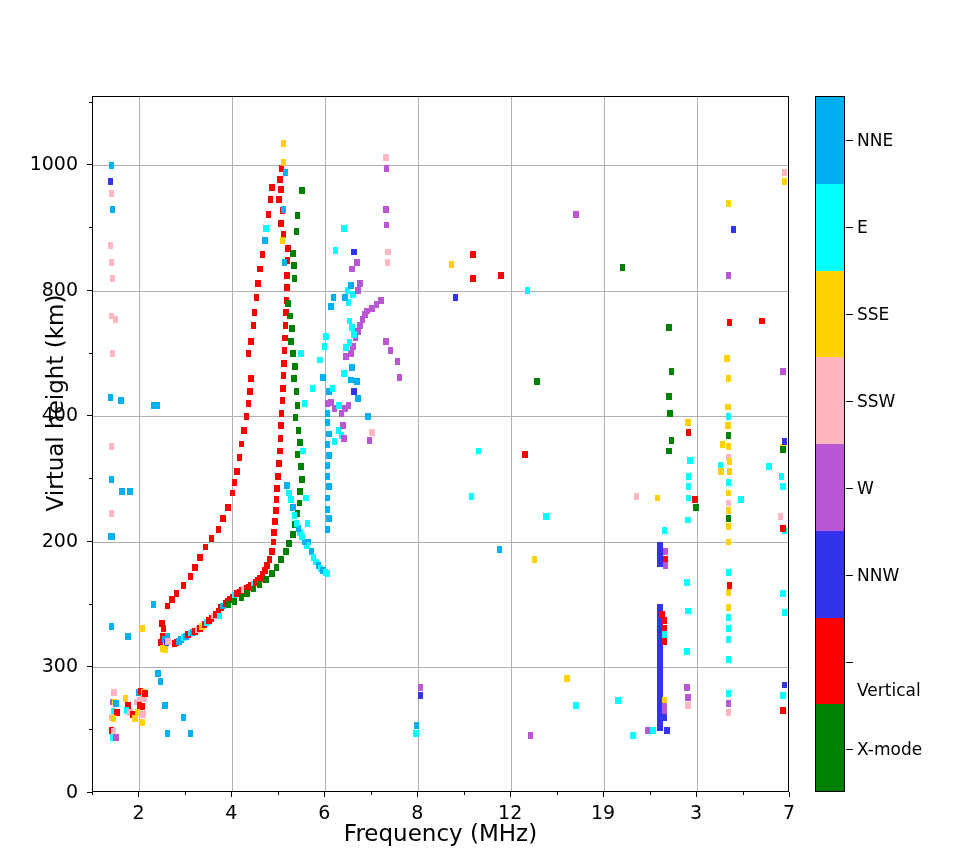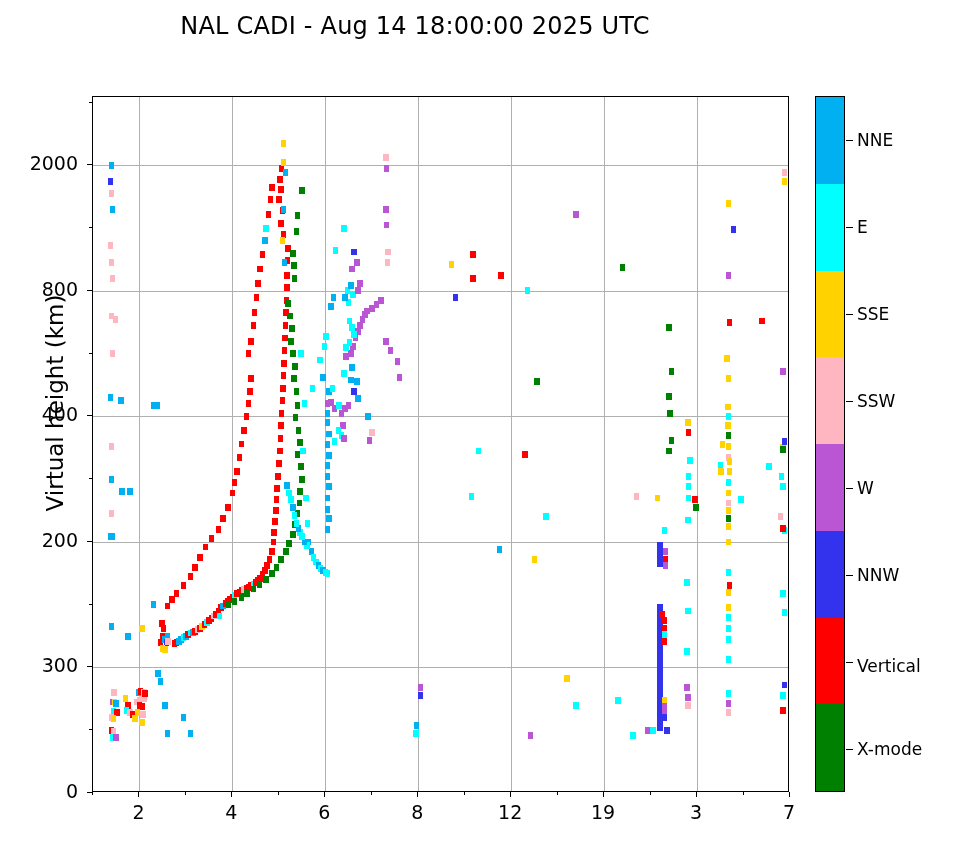--- a/index.html
+++ b/index.html
@@ -75,21 +75,20 @@
   .cband{width:100%;flex:1 1 0;}
   .cbtick{position:absolute;left:846px;width:7px;height:1.4px;background:#000;}
   .cblabel{position:absolute;left:857px;font-size:17px;color:#000;white-space:nowrap;
            transform:translateY(-50%);}
 </style>
 </head>
 <body>
 
 <div id="figure">
 
-  <div id="title">NAL CADI - Aug 14 18:00:00 2025 UTC</div>
 
   <div id="axes">
       <div class="gridline-v" style="left: 46.4667px;"></div>
       <div class="gridline-v" style="left: 139.4px;"></div>
       <div class="gridline-v" style="left: 232.333px;"></div>
       <div class="gridline-v" style="left: 325.267px;"></div>
       <div class="gridline-v" style="left: 418.2px;"></div>
       <div class="gridline-v" style="left: 511.133px;"></div>
       <div class="gridline-v" style="left: 604.067px;"></div>
       <div class="gridline-h" style="top: 570.482px;"></div>
@@ -566,20 +565,21 @@
       <div class="pt" style="left: 687.242px; top: 492.974px; width: 5.576px; height: 6.90352px; background: rgb(0, 255, 255);"></div>
       <div class="pt" style="left: 688.636px; top: 511.802px; width: 5.576px; height: 6.90352px; background: rgb(0, 255, 255);"></div>
       <div class="pt" style="left: 688.636px; top: 584.602px; width: 5.576px; height: 6.90352px; background: rgb(51, 51, 238);"></div>
       <div class="pt" style="left: 687.242px; top: 595.271px; width: 5.576px; height: 6.90352px; background: rgb(0, 255, 255);"></div>
       <div class="pt" style="left: 687.242px; top: 609.706px; width: 5.576px; height: 6.90352px; background: rgb(255, 0, 0);"></div>
       <div class="pt" style="left: 666.332px; top: 220.599px; width: 5.576px; height: 6.90352px; background: rgb(255, 0, 0);"></div>
       <div class="pt" style="left: 673.302px; top: 366.2px; width: 5.576px; height: 6.90352px; background: rgb(0, 255, 255);"></div>
       <div class="pt" style="left: 645.422px; top: 398.835px; width: 5.576px; height: 6.90352px; background: rgb(0, 255, 255);"></div>
     </div>
 
+  <div id="xlabel">Frequency (MHz)</div>
   <div id="ylabel">Virtual height (km)</div>
 
   <div id="cbar">
       <div class="cband" style="background: rgb(0, 176, 240);"></div>
       <div class="cband" style="background: rgb(0, 255, 255);"></div>
       <div class="cband" style="background: rgb(255, 210, 0);"></div>
       <div class="cband" style="background: rgb(255, 182, 193);"></div>
       <div class="cband" style="background: rgb(186, 85, 211);"></div>
       <div class="cband" style="background: rgb(51, 51, 238);"></div>
       <div class="cband" style="background: rgb(255, 0, 0);"></div>
@@ -614,36 +614,36 @@
     <div class="yticklabel" style="left: 8px; top: 780px;">0</div>
     <div class="ytick" style="left: 87px; top: 666.482px;"></div>
     <div class="yticklabel" style="left: 8px; top: 654.482px;">300</div>
     <div class="ytick" style="left: 87px; top: 540.963px;"></div>
     <div class="yticklabel" style="left: 8px; top: 528.963px;">200</div>
     <div class="ytick" style="left: 87px; top: 415.445px;"></div>
     <div class="yticklabel" style="left: 8px; top: 403.445px;">400</div>
     <div class="ytick" style="left: 87px; top: 289.926px;"></div>
     <div class="yticklabel" style="left: 8px; top: 277.926px;">800</div>
     <div class="ytick" style="left: 87px; top: 164.408px;"></div>
-    <div class="yticklabel" style="left: 8px; top: 152.408px;">2000</div>
+    <div class="yticklabel" style="left: 8px; top: 152.408px;">1000</div>
     <div class="yminor" style="left: 89px; top: 729.241px;"></div>
     <div class="yminor" style="left: 89px; top: 603.722px;"></div>
     <div class="yminor" style="left: 89px; top: 478.204px;"></div>
     <div class="yminor" style="left: 89px; top: 352.685px;"></div>
     <div class="yminor" style="left: 89px; top: 227.167px;"></div>
     <div class="yminor" style="left: 89px; top: 101.648px;"></div>
     <div class="cbtick" style="top: 139.5px;"></div>
     <div class="cblabel" style="top: 139.5px;">NNE</div>
     <div class="cbtick" style="top: 226.5px;"></div>
     <div class="cblabel" style="top: 226.5px;">E</div>
     <div class="cbtick" style="top: 313.5px;"></div>
     <div class="cblabel" style="top: 313.5px;">SSE</div>
     <div class="cbtick" style="top: 400.5px;"></div>
     <div class="cblabel" style="top: 400.5px;">SSW</div>
     <div class="cbtick" style="top: 487.5px;"></div>
     <div class="cblabel" style="top: 487.5px;">W</div>
     <div class="cbtick" style="top: 574.5px;"></div>
     <div class="cblabel" style="top: 574.5px;">NNW</div>
     <div class="cbtick" style="top: 661.5px;"></div>
-    <div class="cblabel" style="top: 666px;">Vertical</div>
+    <div class="cblabel" style="top: 690px;">Vertical</div>
     <div class="cbtick" style="top: 748.5px;"></div>
     <div class="cblabel" style="top: 748.5px;">X-mode</div>
   </div>
 
 </body></html>

